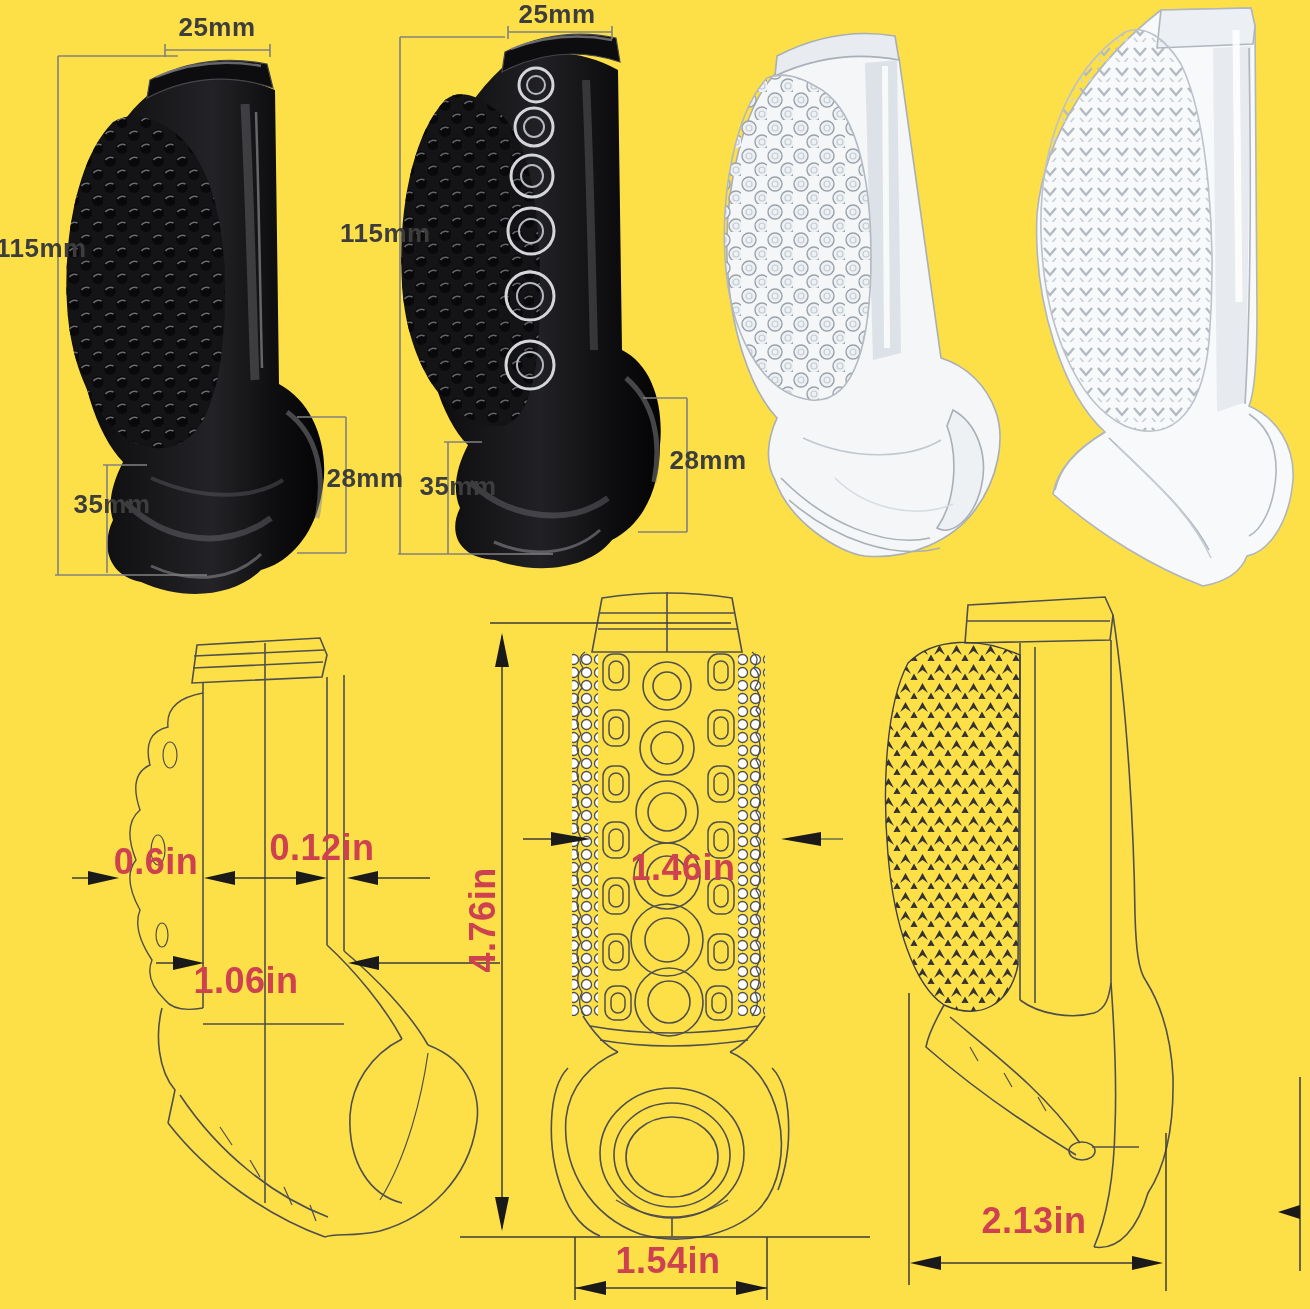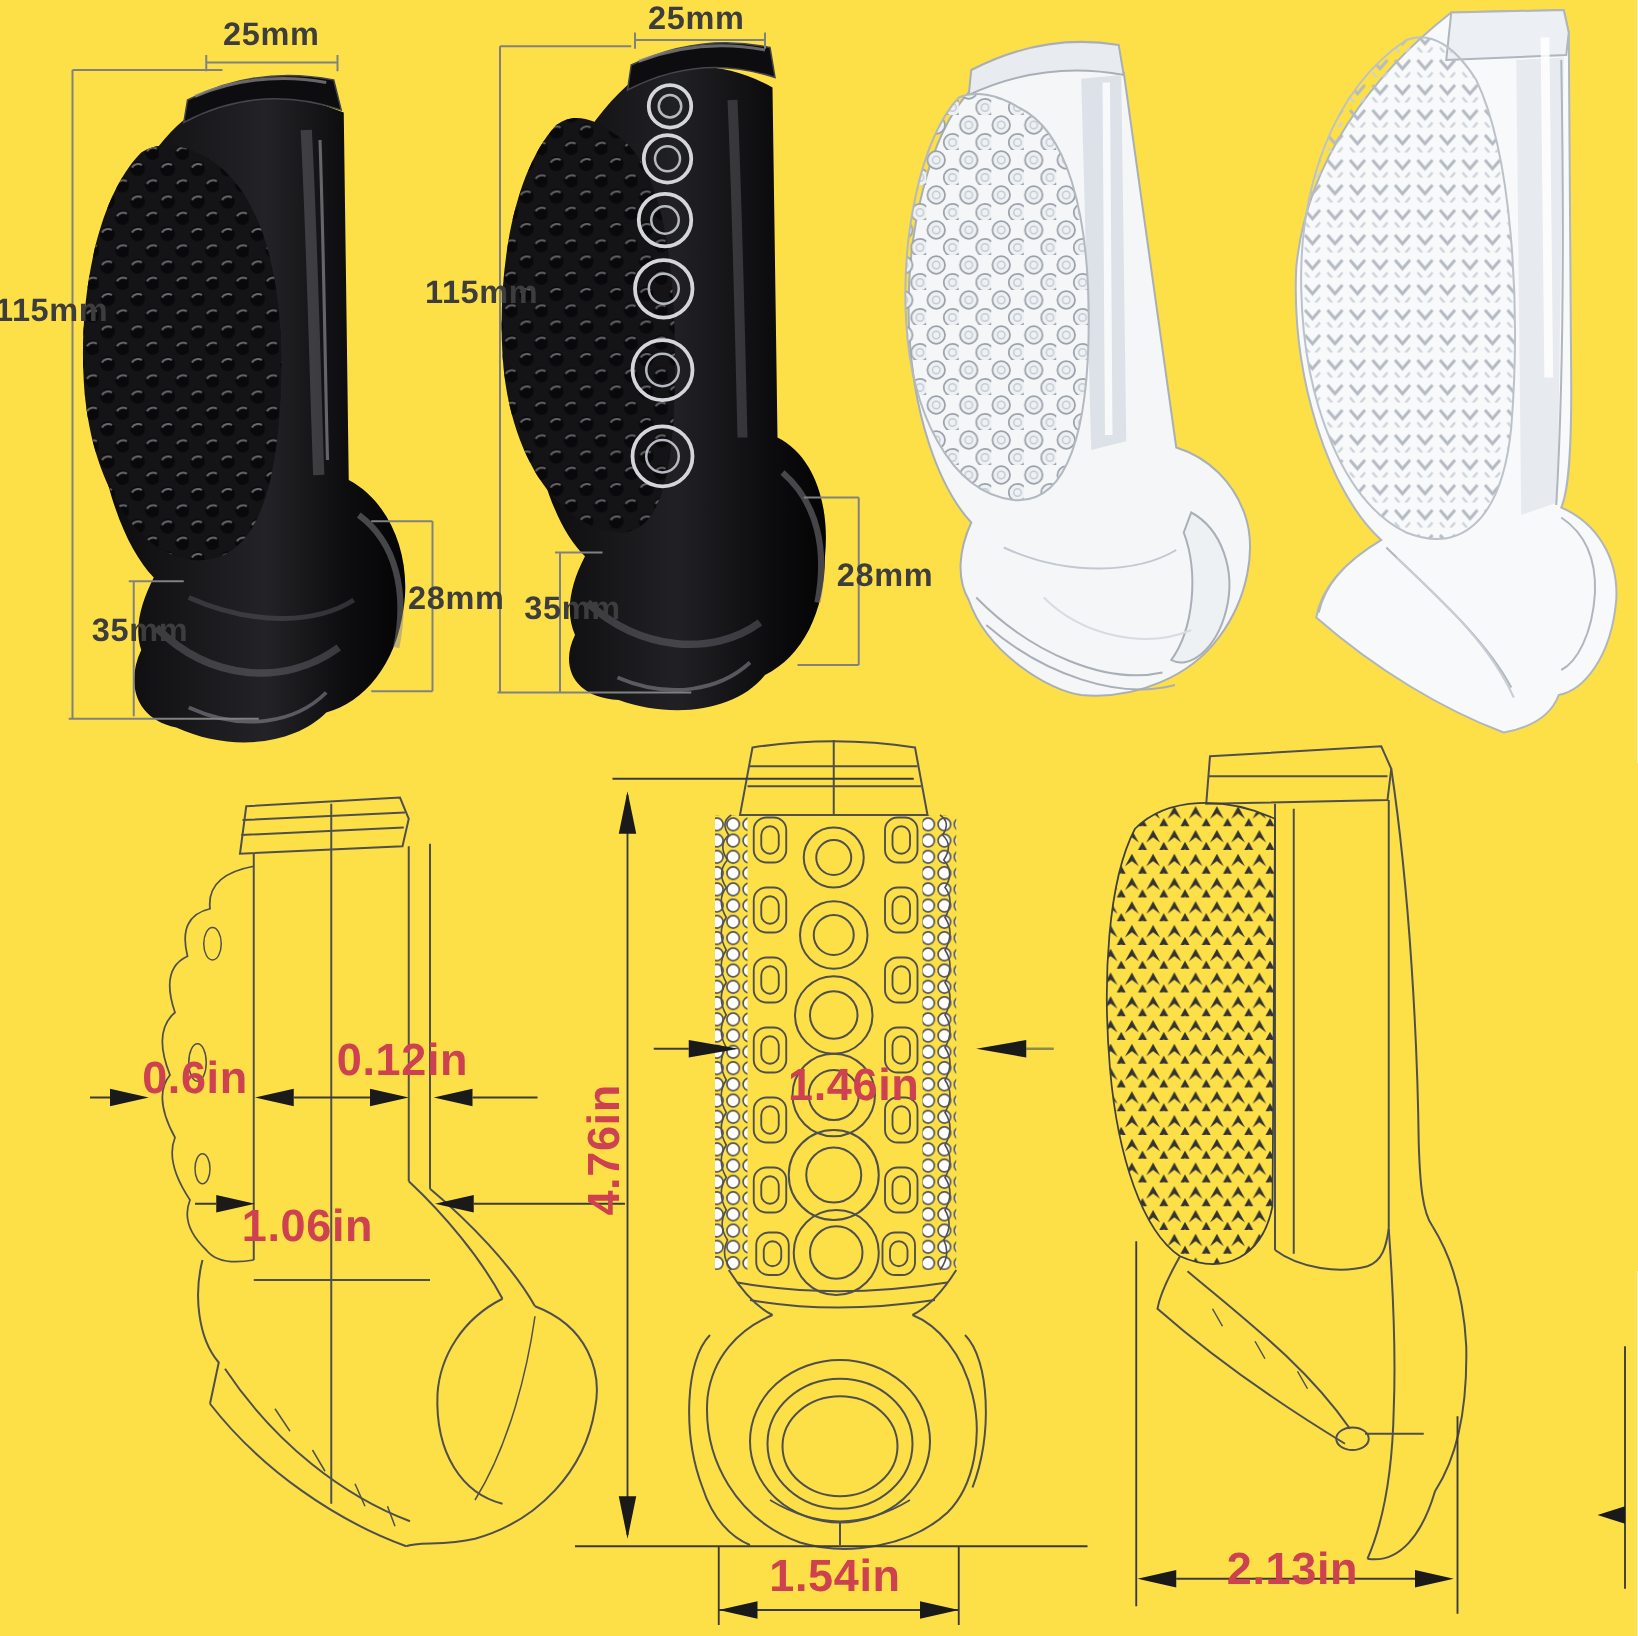--- a/index.html
+++ b/index.html
@@ -347,15 +347,15 @@
   <div class="lbl mm" style="left:663px;top:447px;width:90px;">28mm</div>
 
   <div class="lbl inch" style="left:96px;top:828px;width:120px;margin-top:15px;">0.6in</div>
   <div class="lbl inch" style="left:252px;top:829px;width:140px;">0.12in</div>
   <div class="lbl inch" style="left:166px;top:921px;width:160px;margin-top:41px;">1.06in</div>
 
   <div class="lbl inch rot" style="left:413px;top:901px;width:140px;">4.76in</div>
   <div class="lbl inch" style="left:591px;top:849px;width:160px;padding-left:12px;">1.46in</div>
   <div class="lbl inch" style="left:588px;top:1242px;width:160px;">1.54in</div>
 
-  <div class="lbl inch" style="left:954px;top:1236px;width:160px;">2.13in</div>
+  <div class="lbl inch" style="left:954px;top:1202px;width:160px;">2.13in</div>
 
 </div>
 
 </body></html>

